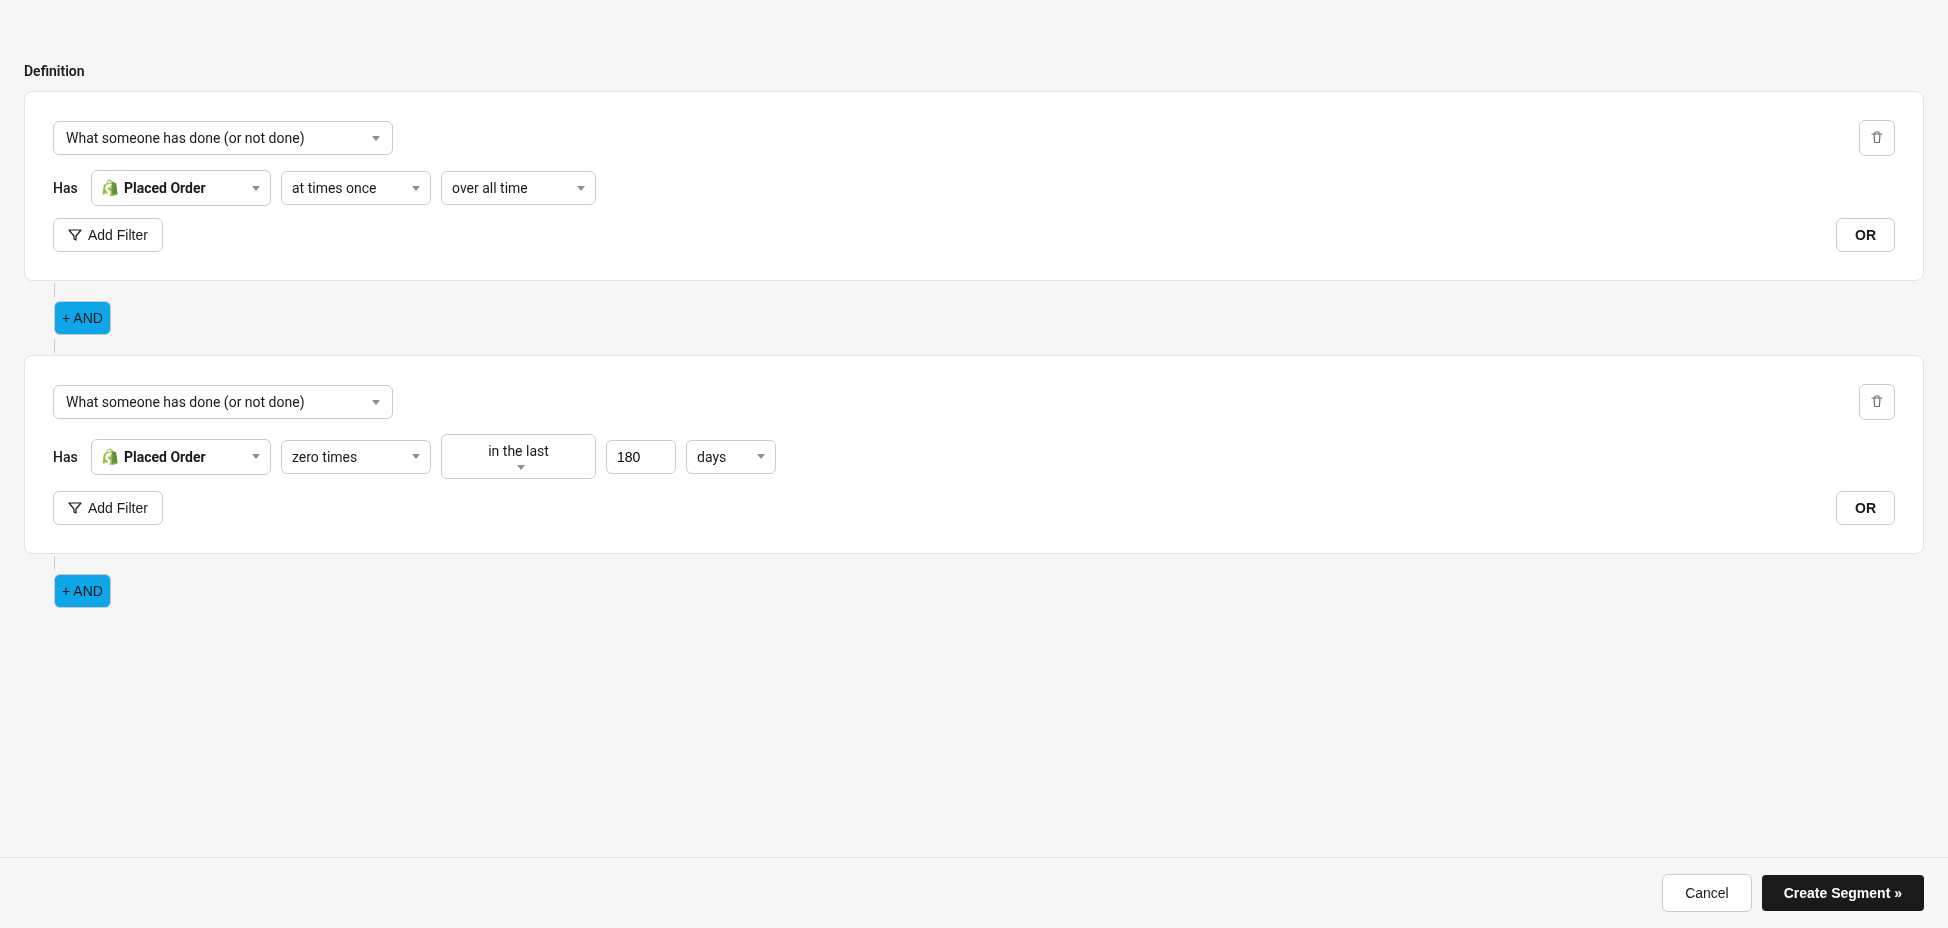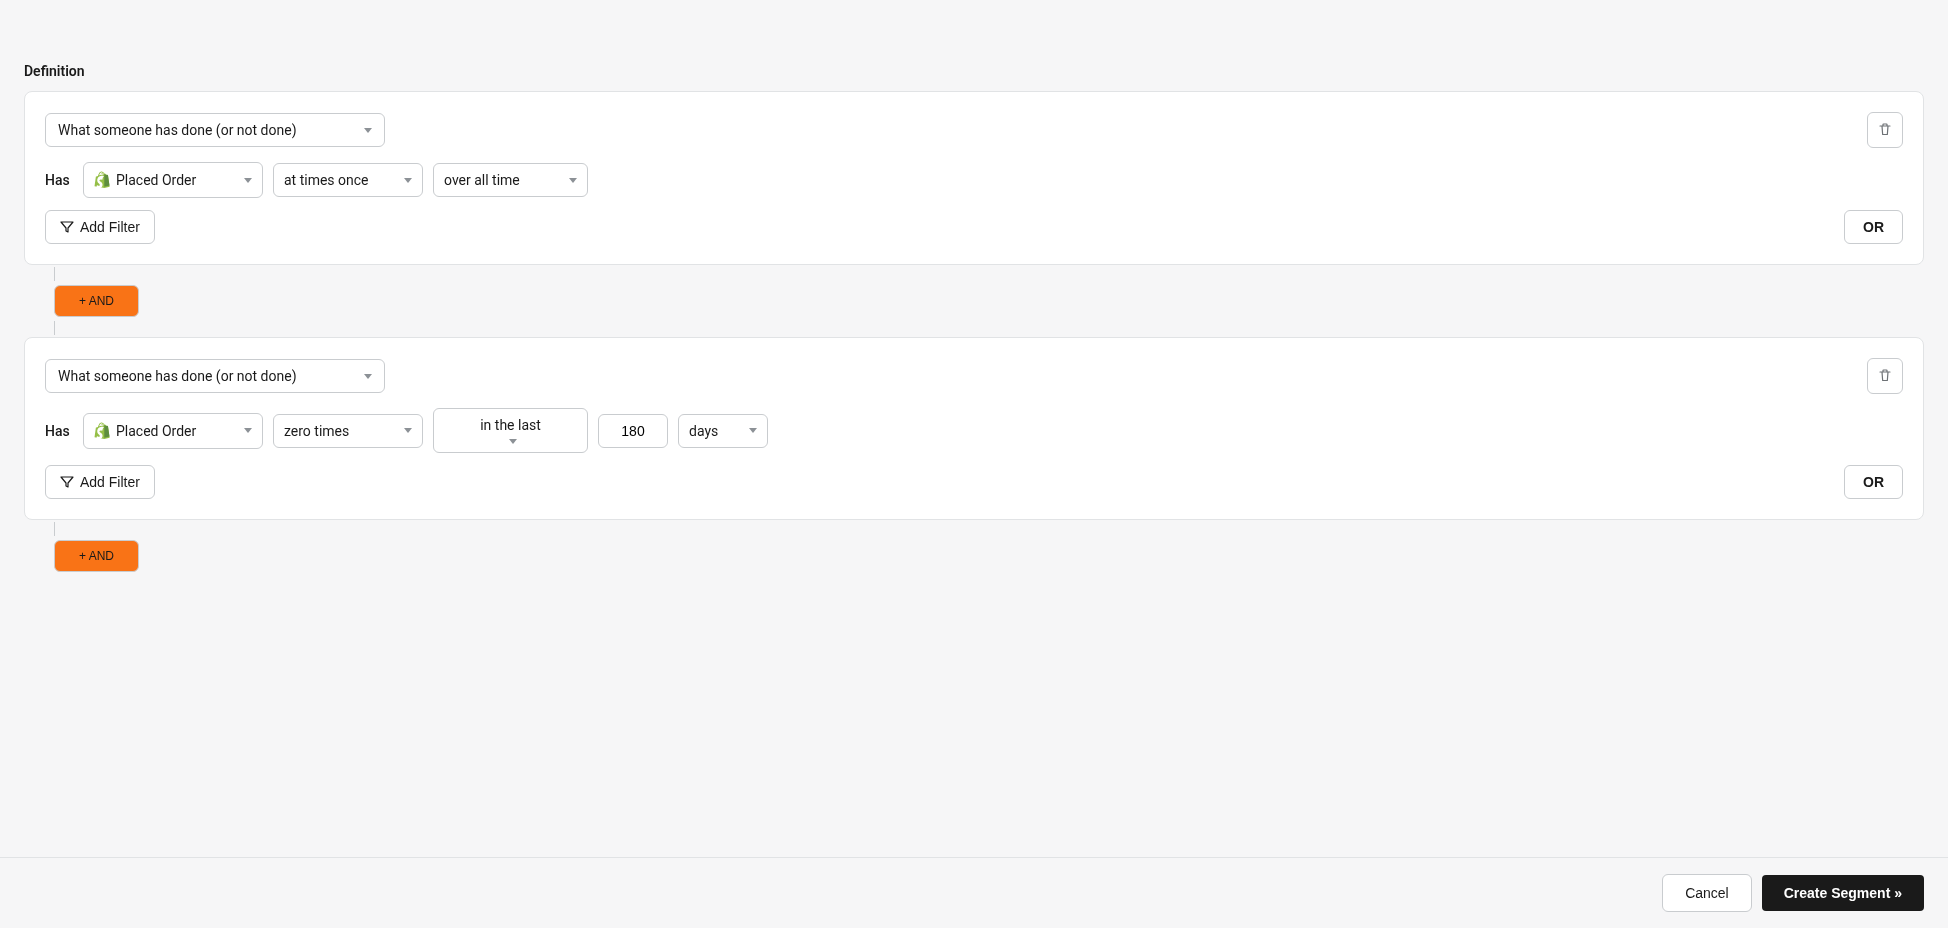--- a/index.html
+++ b/index.html
@@ -18,21 +18,21 @@
       font-size: 14px;
       font-weight: 600;
       color: #1a1a1a;
       margin-bottom: 12px;
       margin-top: 39px;
     }
     .condition-card {
       background: #fff;
       border: 1px solid #e1e3e5;
       border-radius: 8px;
-      padding: 20px;
+      padding: 28px;
       margin-bottom: 0;
       position: relative;
     }
     .card-top-row {
       display: flex;
       align-items: center;
       justify-content: space-between;
       margin-bottom: 14px;
     }
     .main-select {
@@ -84,20 +84,21 @@
       border-radius: 6px;
       padding: 8px 10px;
       background: #fff;
       cursor: pointer;
       font-size: 14px;
       color: #1a1a1a;
       gap: 6px;
     }
     .select-placed-order {
       min-width: 180px;
+      font-weight: bold;
     }
     .select-frequency {
       min-width: 150px;
     }
     .select-timeframe {
       min-width: 155px;
     }
     .select-inlast {
       min-width: 155px;
       flex-direction: column;
@@ -113,21 +114,21 @@
     .placed-order-inner {
       display: flex;
       align-items: center;
     }
     .input-number {
       border: 1px solid #c9cccf;
       border-radius: 6px;
       padding: 8px 10px;
       font-size: 14px;
       width: 70px;
-      text-align: center;
+      text-align: left;
       outline: none;
     }
     .card-bottom-row {
       display: flex;
       align-items: center;
       justify-content: space-between;
     }
     .add-filter-btn {
       display: flex;
       align-items: center;
@@ -147,23 +148,23 @@
       background: #fff;
       padding: 8px 18px;
       font-size: 14px;
       font-weight: 600;
       cursor: pointer;
       color: #1a1a1a;
     }
     .and-btn {
       border: 1px solid #c9cccf;
       border-radius: 6px;
-      background: #f97316;
-      padding: 8px 24px;
-      font-size: 12px;
+      background: #0ea5e9;
+      padding: 8px 7px;
+      font-size: 14px;
       font-weight: 500;
       cursor: pointer;
       color: #1a1a1a;
       margin: 4px 0;
     }
     .and-btn-second {
       margin-top: 8px;
     }
     .connector-area {
       display: flex;

